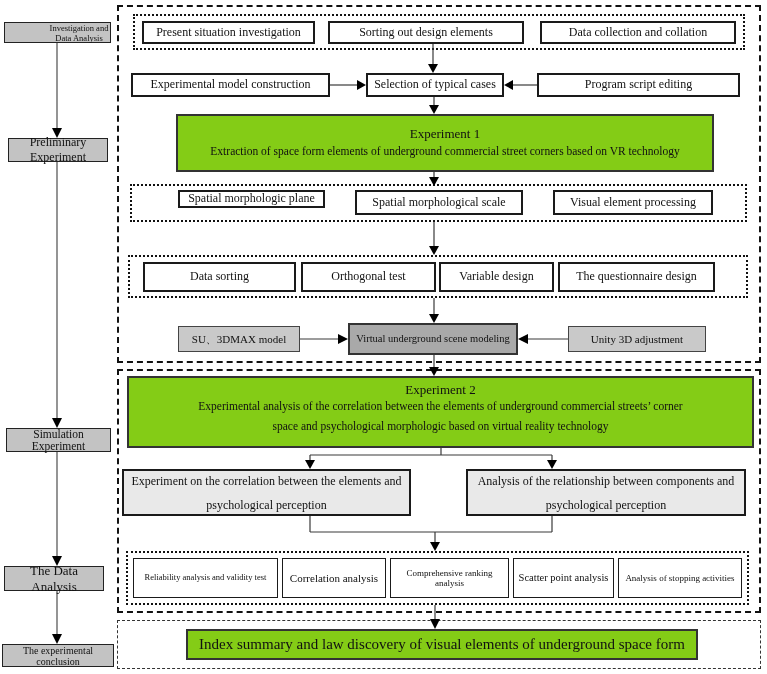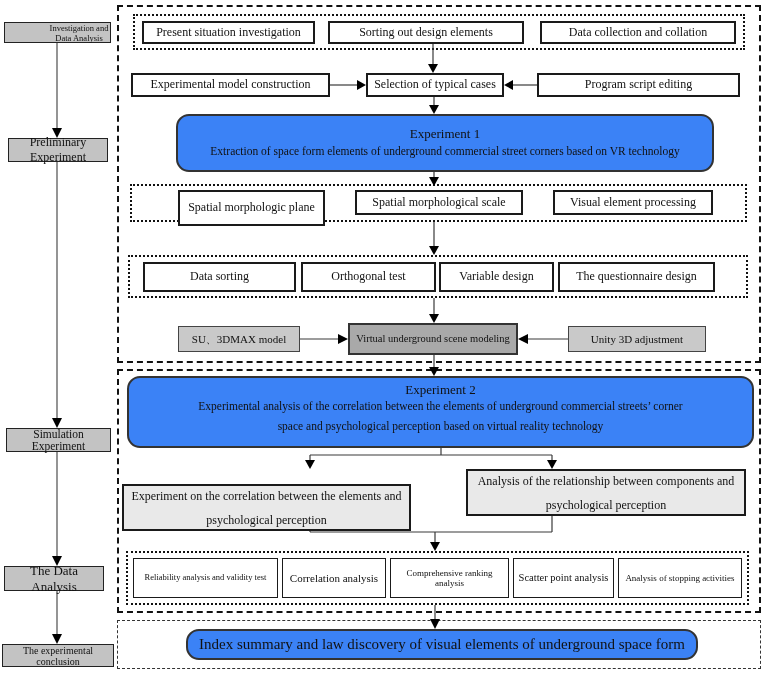--- a/index.html
+++ b/index.html
@@ -8,21 +8,21 @@
     font-family:"Liberation Serif","DejaVu Serif",serif;color:#111;
   }
   .abs{position:absolute;box-sizing:border-box;}
   .section{border:2px dashed #111;background:transparent;z-index:1;}
   .section.thin{border:1.5px dashed #333;}
   .dotted{border:2px dotted #111;background:transparent;z-index:2;}
   .node{
     border:2px solid #1a1a1a;background:#fff;display:flex;align-items:center;justify-content:center;
     text-align:center;z-index:4;font-size:12px;line-height:1.15;padding:1px 3px;
   }
-  .node.gray{background:#3b82f6;border-color:#333;border-radius:13px;}
+  .node.gray{background:#84cc16;border-color:#333;}
   .node.lightgray{background:#c9c9c9;border:1.5px solid #444;}
   .node.midgray{background:#a9a9a9;border-color:#333;}
   .node.paler{background:#e9e9e9;line-height:2.0;}
   .node.col{flex-direction:column;}
   .leftbox{
     border:1.5px solid #222;background:#c3c3c3;display:flex;align-items:center;justify-content:center;
     text-align:center;z-index:4;padding:0 1px;
   }
   .exp-title{font-size:13px;margin-bottom:3px;}
   .exp-sub{font-size:11.5px;}
@@ -119,40 +119,40 @@
 
   <div class="abs node" style="left:131px;top:73px;width:199px;height:24px;">Experimental model construction</div>
   <div class="abs node" style="left:366px;top:73px;width:138px;height:24px;">Selection of typical cases</div>
   <div class="abs node" style="left:537px;top:73px;width:203px;height:24px;">Program script editing</div>
 
   <div class="abs node gray col" style="left:176px;top:114px;width:538px;height:58px;">
     <div class="exp-title">Experiment 1</div>
     <div class="exp-sub">Extraction of space form elements of underground commercial street corners based on VR technology</div>
   </div>
 
-  <div class="abs node" style="left:178px;top:190px;width:147px;height:36px;">Spatial morphologic plane</div>
+  <div class="abs node" style="left:178px;top:190px;width:147px;height:18px;">Spatial morphologic plane</div>
   <div class="abs node" style="left:355px;top:190px;width:168px;height:25px;">Spatial morphological scale</div>
   <div class="abs node" style="left:553px;top:190px;width:160px;height:25px;text-align:center;">Visual element processing</div>
 
   <div class="abs node" style="left:143px;top:262px;width:153px;height:30px;">Data sorting</div>
   <div class="abs node" style="left:301px;top:262px;width:135px;height:30px;">Orthogonal test</div>
   <div class="abs node" style="left:439px;top:262px;width:115px;height:30px;">Variable design</div>
   <div class="abs node" style="left:558px;top:262px;width:157px;height:30px;">The questionnaire design</div>
 
   <div class="abs node lightgray" style="left:178px;top:326px;width:122px;height:26px;font-size:11px;">SU、3DMAX model</div>
   <div class="abs node midgray" style="left:348px;top:323px;width:170px;height:32px;font-size:10.5px;">Virtual underground scene modeling</div>
   <div class="abs node lightgray" style="left:568px;top:326px;width:138px;height:26px;font-size:11px;">Unity 3D adjustment</div>
 
   <div class="abs node gray col" style="left:127px;top:376px;width:627px;height:72px;justify-content:flex-start;padding-top:5px;">
     <div class="exp-title" style="margin-bottom:0;">Experiment 2</div>
     <div class="exp2-line" style="margin-top:2px;">Experimental analysis of the correlation between the elements of underground commercial streets’ corner</div>
-    <div class="exp2-line">space and psychological perception based on virtual reality technology</div>
+    <div class="exp2-line">space and psychological morphologic based on virtual reality technology</div>
   </div>
 
-  <div class="abs node paler" style="left:122px;top:484px;width:289px;height:47px;">Experiment on the correlation between the elements and psychological perception</div>
+  <div class="abs node paler" style="left:122px;top:469px;width:289px;height:47px;">Experiment on the correlation between the elements and psychological perception</div>
   <div class="abs node paler" style="left:466px;top:469px;width:280px;height:47px;">Analysis of the relationship between components and psychological perception</div>
 
   <div class="abs node" style="left:133px;top:558px;width:145px;height:40px;font-size:8.5px;border-width:1.5px;">Reliability analysis and validity test</div>
   <div class="abs node" style="left:282px;top:558px;width:104px;height:40px;font-size:11px;border-width:1.5px;">Correlation analysis</div>
   <div class="abs node" style="left:390px;top:558px;width:119px;height:40px;font-size:9px;border-width:1.5px;">Comprehensive ranking analysis</div>
   <div class="abs node" style="left:513px;top:558px;width:101px;height:40px;font-size:10.5px;border-width:1.5px;">Scatter point analysis</div>
   <div class="abs node" style="left:618px;top:558px;width:124px;height:40px;font-size:9px;border-width:1.5px;">Analysis of stopping activities</div>
 
   <div class="abs node gray" style="left:186px;top:629px;width:512px;height:31px;font-size:15px;">Index summary and law discovery of visual elements of underground space form</div>
 

